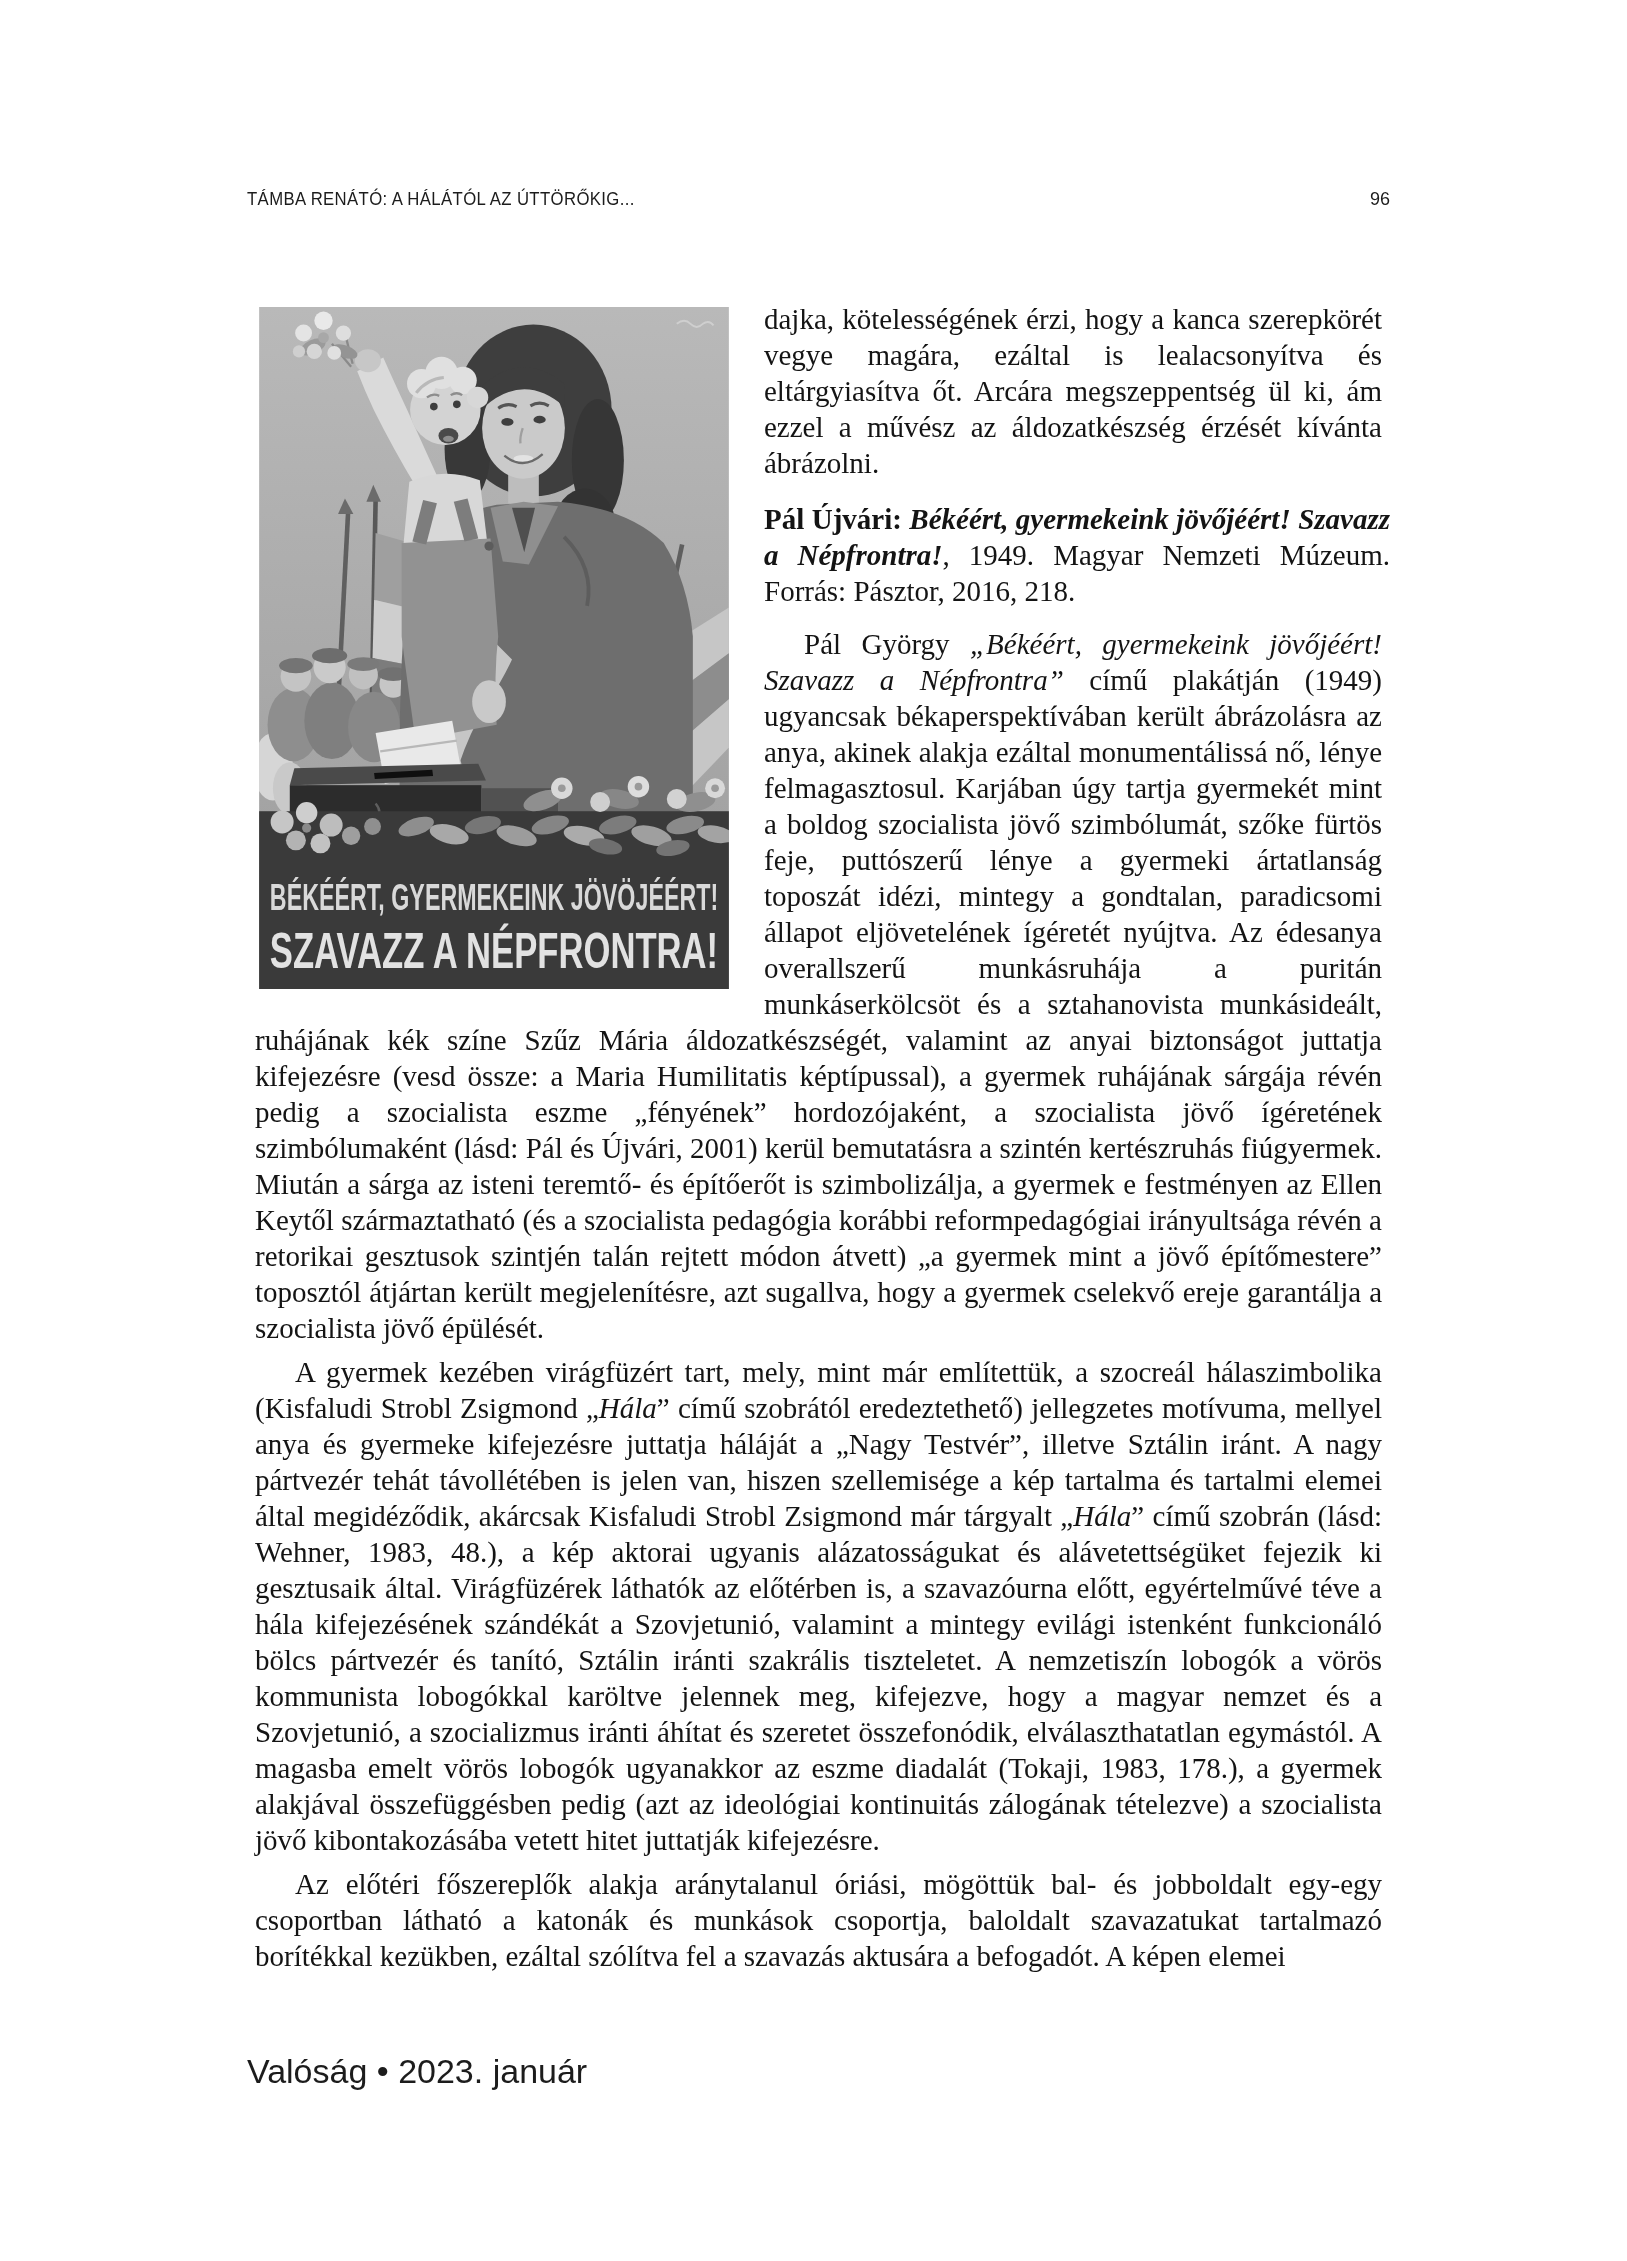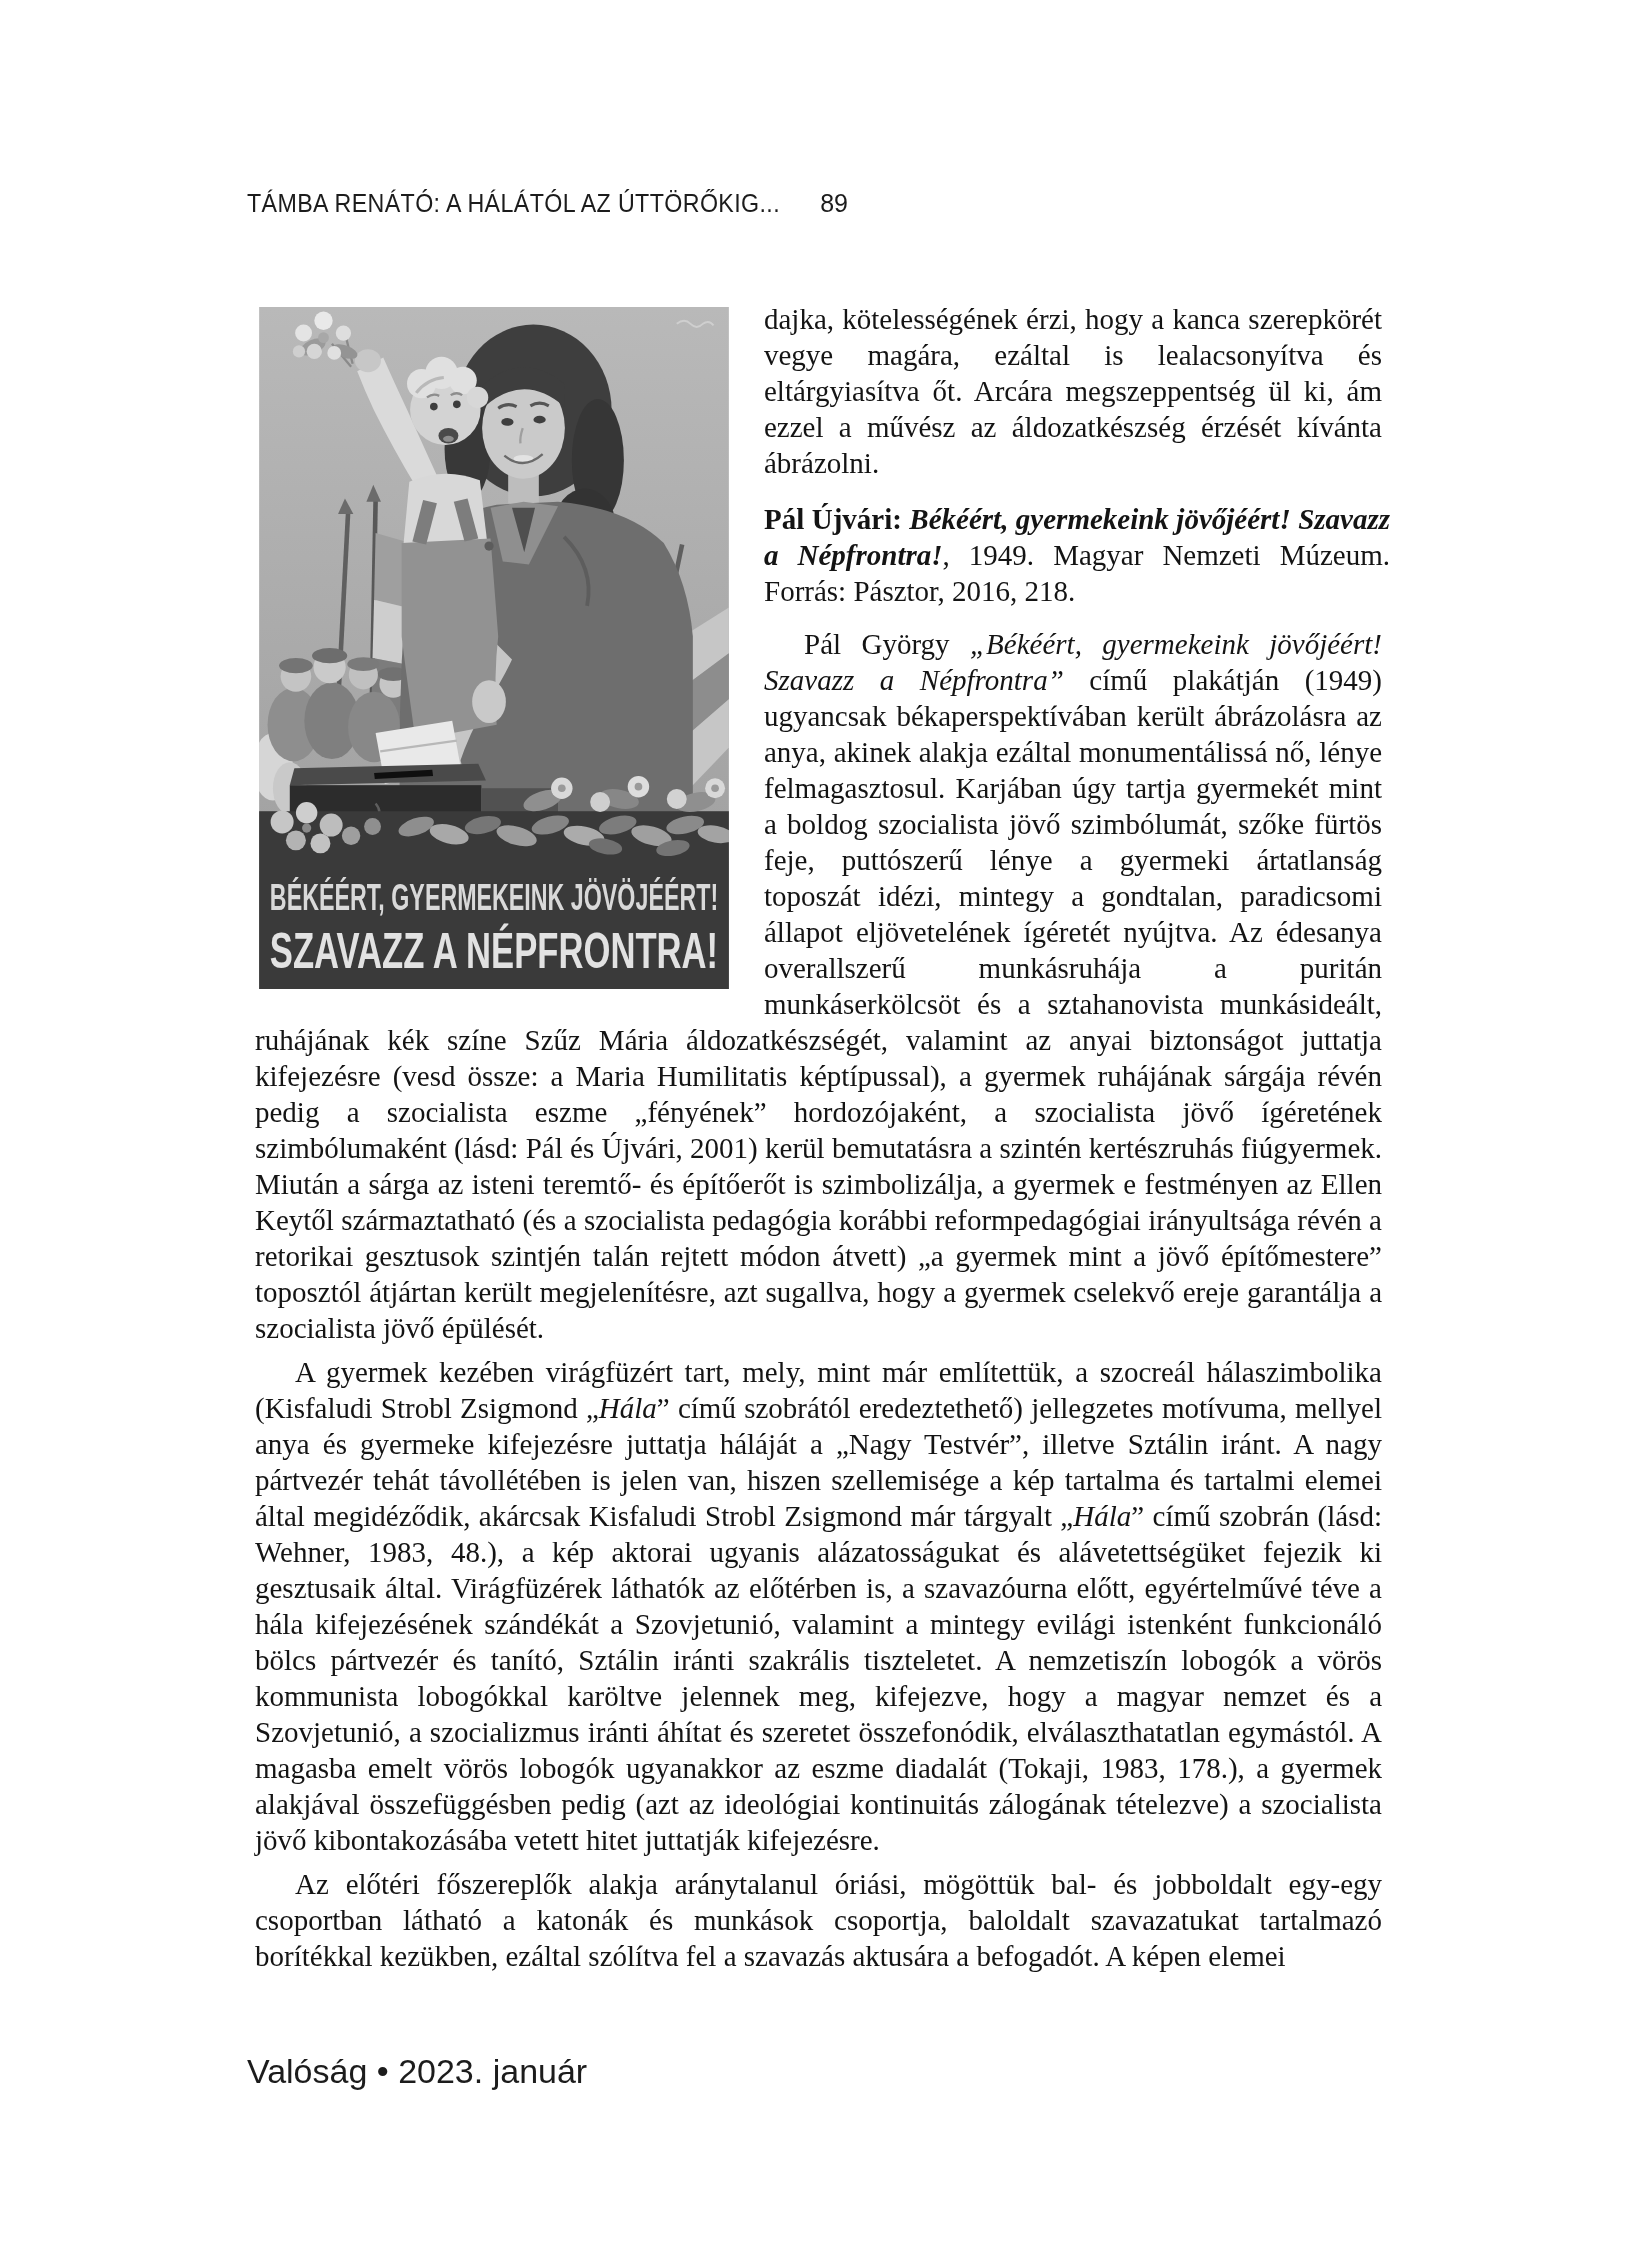--- a/index.html
+++ b/index.html
@@ -5,23 +5,23 @@
   html,body{margin:0;padding:0;background:#e8e8e8;}
   .page{
     position:relative;
     width:1628px;height:2261px;
     background:#ffffff;
     overflow:hidden;
     color:#161616;
   }
   .page-header{
     position:absolute;top:189px;left:247px;width:1143px;
-    display:flex;align-items:baseline;
+    display:flex;justify-content:space-between;align-items:baseline;
     font-family:"Liberation Sans",sans-serif;
-    font-size:25px;color:#1c1c1c;
+    font-size:18px;color:#1c1c1c;
   }
   .running-title{
     display:inline-block;
     transform:scaleX(0.93);transform-origin:left center;
     letter-spacing:0.4px;white-space:nowrap;
   }
   .content{
     position:absolute;top:293px;left:247px;width:1143px;
     font-family:"Liberation Serif",serif;
     font-size:29px;line-height:36px;
@@ -46,21 +46,21 @@
     font-size:34px;color:#1c1c1c;
   }
 </style>
 </head>
 <body>
 
 <div class="page">
 
   <div class="page-header">
     <span class="running-title">TÁMBA RENÁTÓ: A HÁLÁTÓL AZ ÚTTÖRŐKIG...</span>
-    <span class="page-number">89</span>
+    <span class="page-number">96</span>
   </div>
 
   <div class="content">
 
     <figure class="poster">
       <svg viewBox="0 0 613 890" role="img" xmlns="http://www.w3.org/2000/svg" aria-label="Pál György: Békéért, gyermekeink jövőjéért! Szavazz a Népfrontra! (1949) — fekete-fehér plakátreprodukció: munkásruhás anya karjában virágcsokrot emelő szőke kisfiú, mögöttük zászlók, katonák és munkások, szavazóurna" style="font-size:38px">
         <defs>
           <linearGradient id="sky" x1="0" y1="0" x2="0" y2="1">
             <stop offset="0" stop-color="#b9b9b9"></stop>
             <stop offset="0.6" stop-color="#a7a7a7"></stop>

